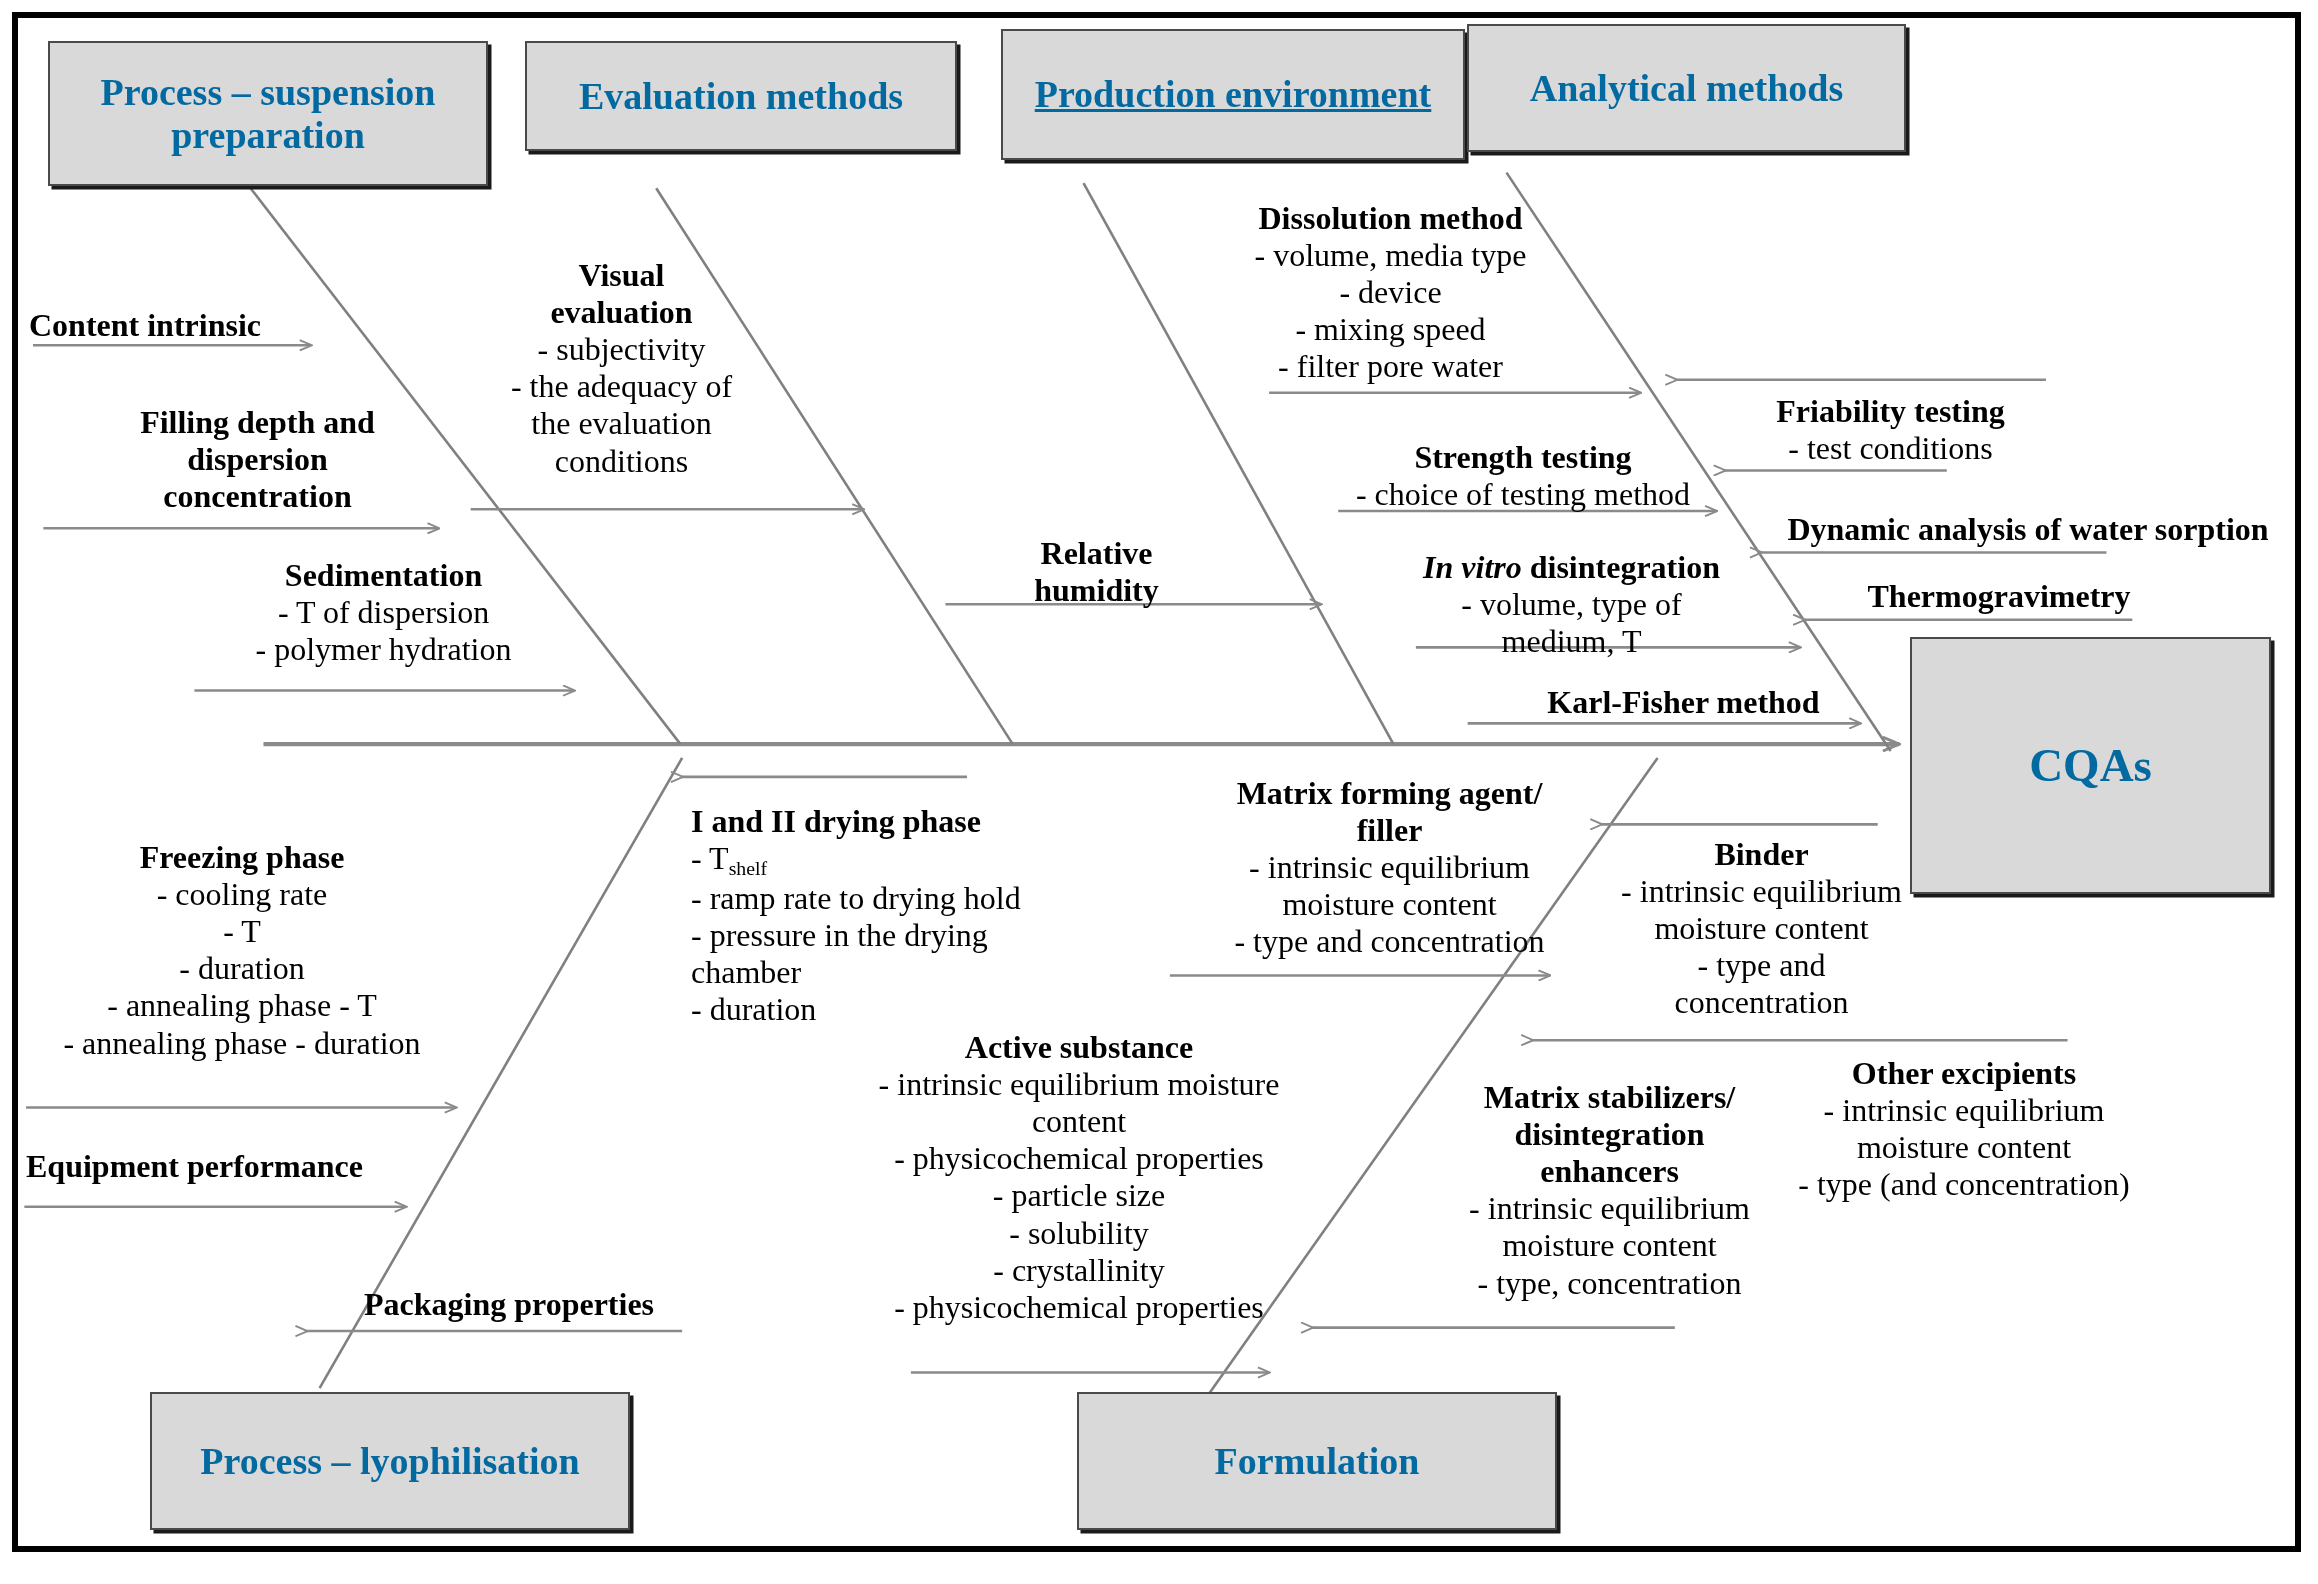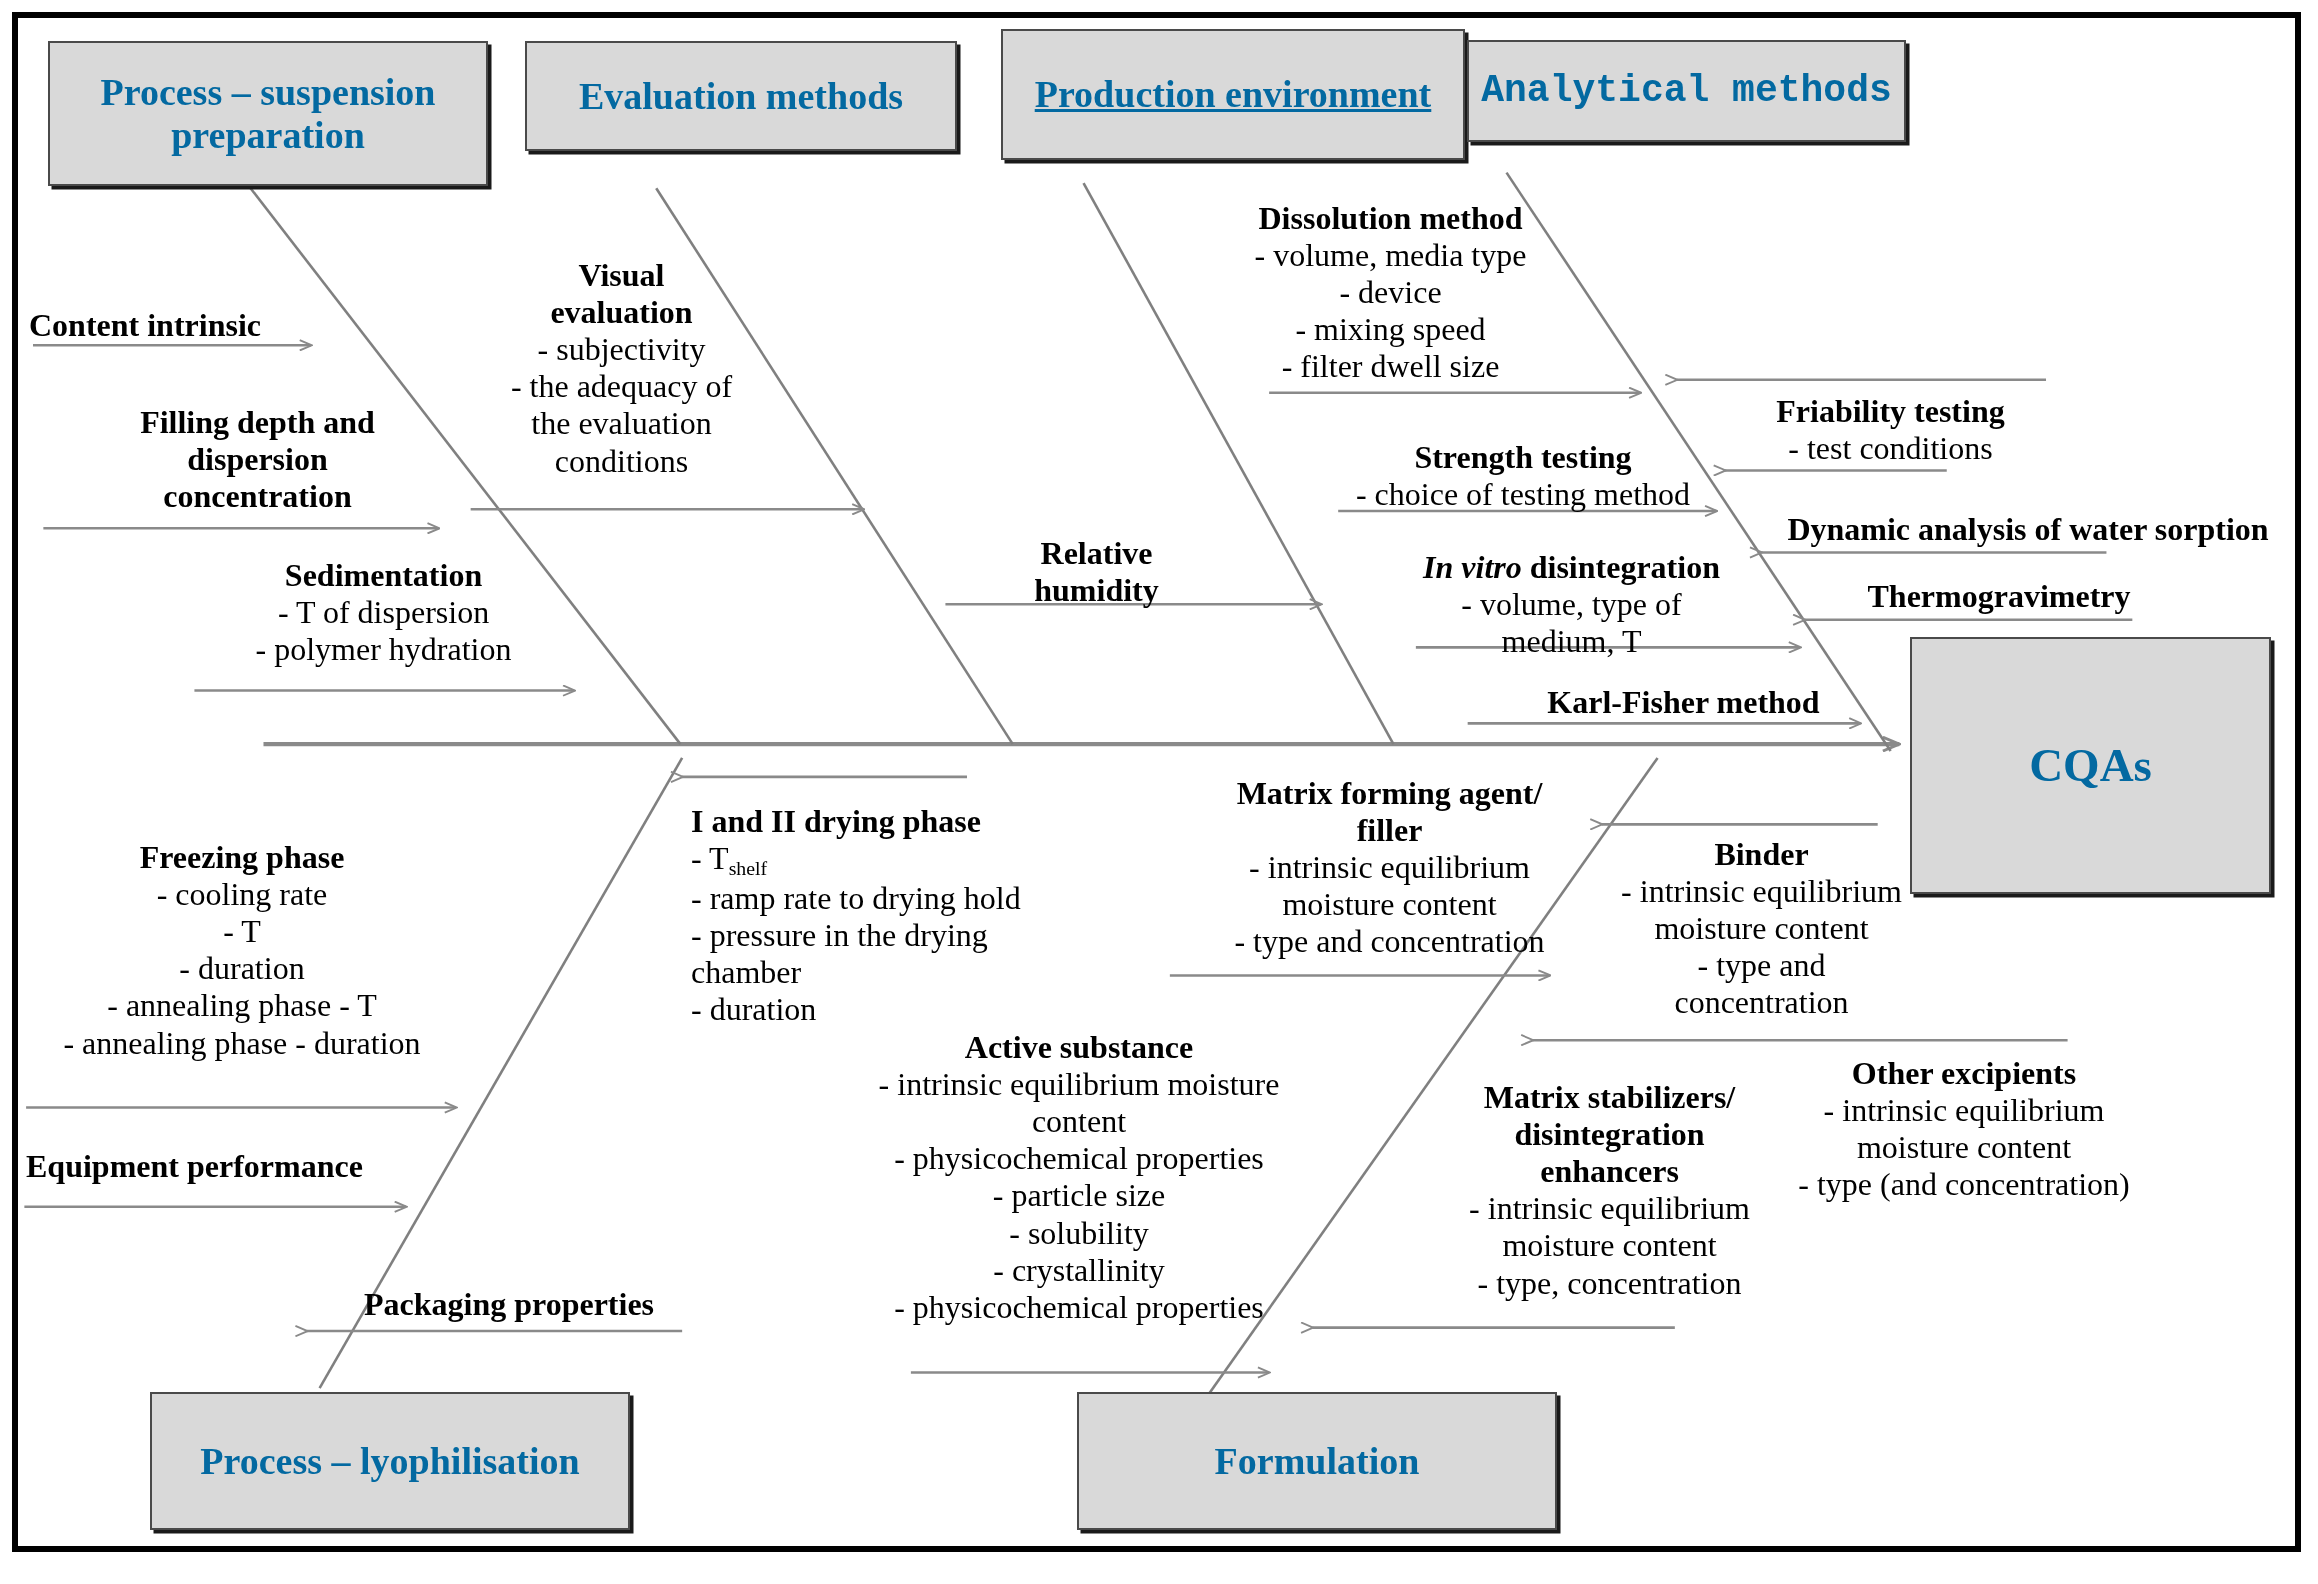--- a/index.html
+++ b/index.html
@@ -194,21 +194,21 @@
   </div>
 
   <div class="catbox" style="left:525px; top:41px; width:432px; height:110px; font-size:38px;">
     <span>Evaluation methods</span>
   </div>
 
   <div class="catbox" style="left:1001px; top:29px; width:464px; height:131px; font-size:38px;text-decoration:underline;">
     <span>Production environment</span>
   </div>
 
-  <div class="catbox" style="left:1467px; top:40px; width:439px; height:102px; font-size:38px;font-family:Liberation Mono, monospace;">
+  <div class="catbox" style="left:1467px; top:24px; width:439px; height:128px; font-size:38px;">
     <span>Analytical methods</span>
   </div>
 
   <div class="catbox" style="left:150px; top:1392px; width:480px; height:138px; font-size:38px;">
     <span>Process – lyophilisation</span>
   </div>
 
   <div class="catbox" style="left:1077px; top:1392px; width:480px; height:138px; font-size:38px;">
     <span>Formulation</span>
   </div>
@@ -245,21 +245,21 @@
   <div class="tblock bold-all" style="left:980px; top:535px; width:233px; font-size:32px;">
     <span class="hd">Relative</span>
     <span class="hd">humidity</span>
   </div>
 
   <div class="tblock" style="left:1209px; top:200px; width:363px; font-size:32px;">
     <span class="hd">Dissolution method</span>
     <span class="ln">- volume, media type</span>
     <span class="ln">- device</span>
     <span class="ln">- mixing speed</span>
-    <span class="ln">- filter dwell size</span>
+    <span class="ln">- filter pore water</span>
   </div>
 
   <div class="tblock" style="left:1329px; top:439px; width:388px; font-size:32px;">
     <span class="hd">Strength testing</span>
     <span class="ln">- choice of testing method</span>
   </div>
 
   <div class="tblock" style="left:1390px; top:549px; width:363px; font-size:32px;">
     <span class="hd"><em class="italic">In vitro</em><span> disintegration</span></span>
     <span class="ln">- volume, type of</span>

